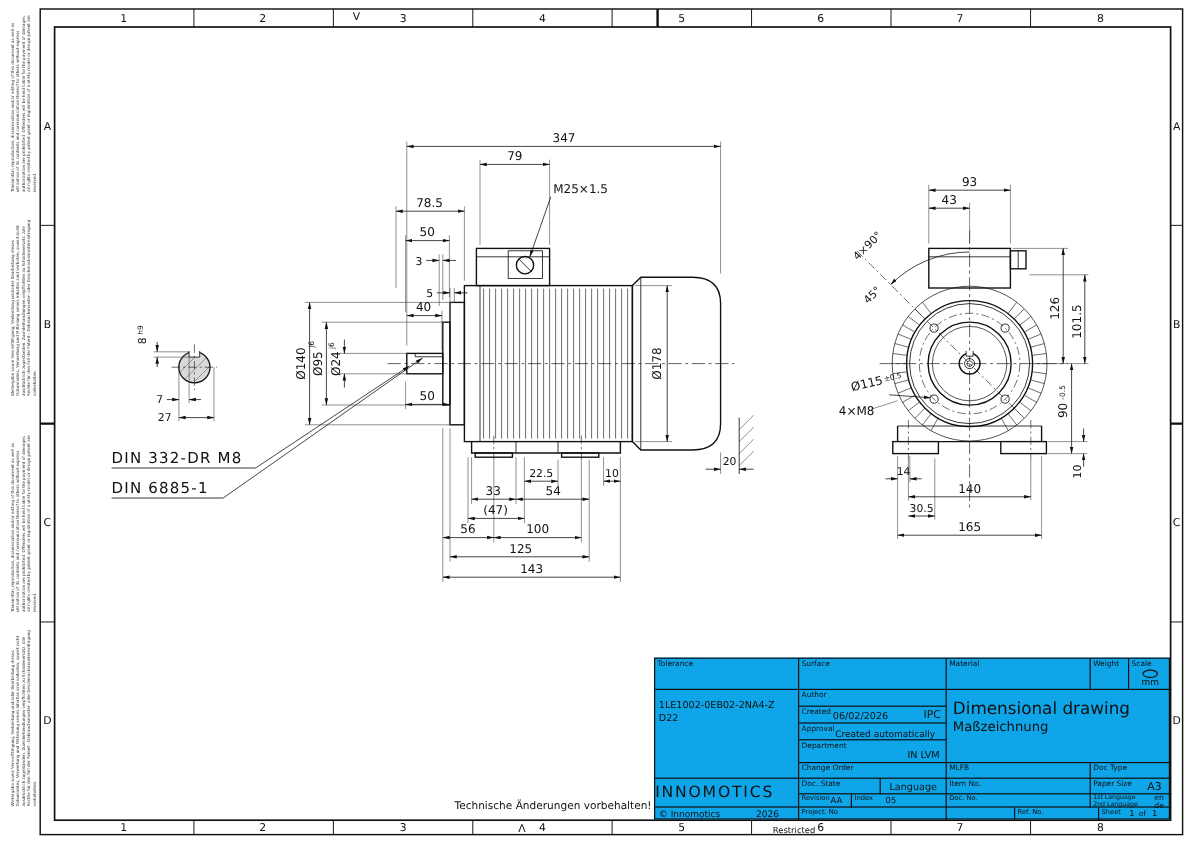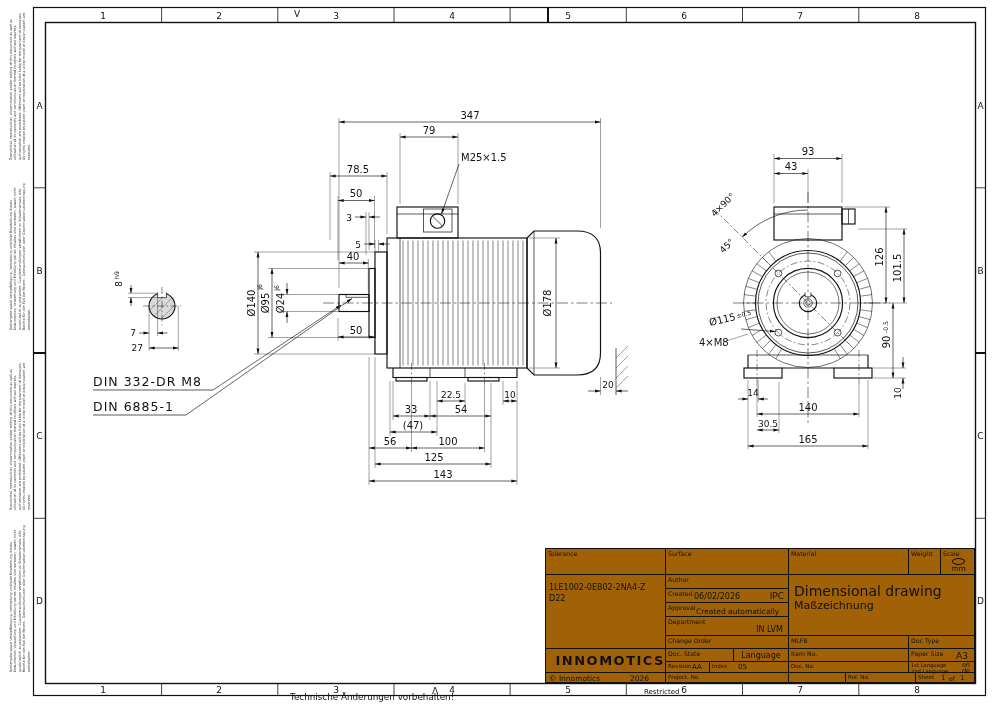--- a/index.html
+++ b/index.html
@@ -14,28 +14,28 @@
 .din{font-size:12.5px;letter-spacing:1px}
 .frame{fill:none;stroke:#111}
 .oln{fill:none;stroke:#111;stroke-width:1.15}
 .o2{fill:none;stroke:#111;stroke-width:.7}
 .h1{fill:none;stroke:#111;stroke-width:.6}
 .thin{fill:none;stroke:#444;stroke-width:.5}
 .dim{fill:none;stroke:#111;stroke-width:.65}
 .cl{fill:none;stroke:#111;stroke-width:.55;stroke-dasharray:11 3 2.5 3}
 .cl2{fill:none;stroke:#111;stroke-width:.5;stroke-dasharray:7 2.5 1.8 2.5}
 #fv-fins line,#sv-fins line{stroke:#222;stroke-width:.55}
-#tb{position:absolute;left:545px;top:548px;width:430px;height:135px;border:1.4px solid #111;background:#a16207}
+#tb{position:absolute;left:545px;top:548px;width:430px;height:135px;border:1.4px solid #111;background:#0ea5e9}
 .cell{position:absolute}
 .br{border-right:1px solid #111}.bb{border-bottom:1px solid #111}
 .lbl{position:absolute;top:1px;left:2px;font-size:6.2px;white-space:nowrap}
 .val{position:absolute;white-space:nowrap}
-.logo{width:100%;text-align:right;font-size:13px;font-weight:bold;letter-spacing:1.5px;padding-top:4px}
+.logo{width:100%;text-align:left;font-size:13px;font-weight:normal;letter-spacing:1.5px;padding-top:4px}
 .legal{position:absolute;transform-origin:0 0;transform:rotate(-90deg);width:150px;font-size:3.4px;line-height:1.3;color:#333}
-#notes{position:absolute;left:290px;top:692px;width:253px;text-align:left;font-size:8.8px;line-height:1.3}
+#notes{position:absolute;left:290px;top:667px;width:253px;text-align:right;font-size:8.8px;line-height:1.3}
 #restricted{position:absolute;left:644px;top:688px;font-size:7px}
 #scale-oval{position:absolute;left:11px;top:9px;width:13px;height:7px;border:1px solid #111;border-radius:50%}
 </style>
 </head>
 <body>
 
 <div id="sheet">
 
 <svg id="cad" width="999" height="706" viewBox="0 0 999 706">
 <defs>

